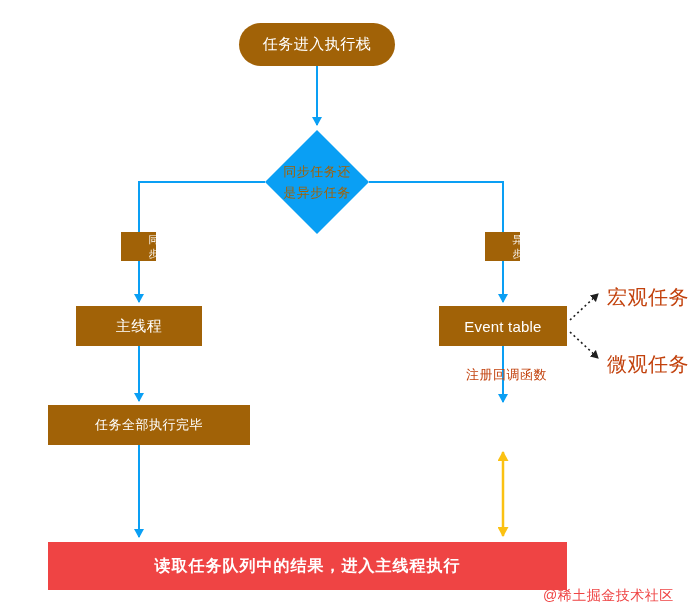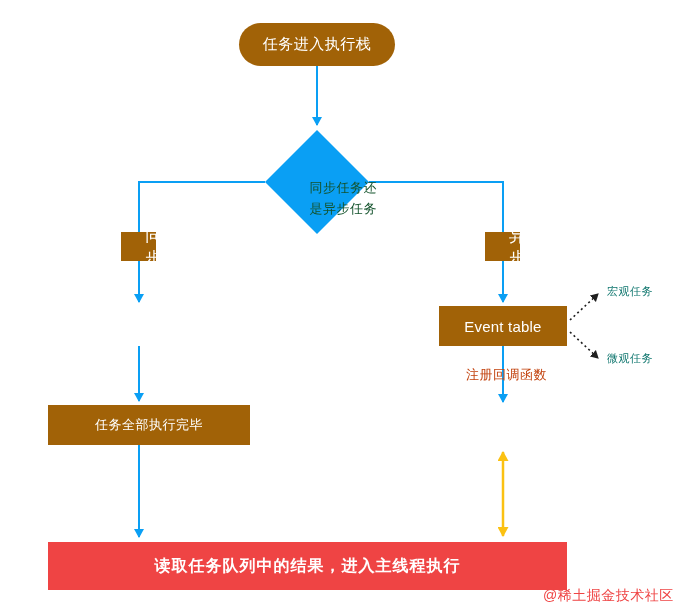--- a/index.html
+++ b/index.html
@@ -14,31 +14,31 @@
   .node{
     position:absolute;z-index:2;
     background:#a16207;color:#ffffff;
     display:flex;align-items:center;justify-content:center;
     text-align:center;font-weight:500;letter-spacing:.5px;
     box-sizing:border-box;
   }
   .pill{left:239px;top:23px;width:156px;height:43px;border-radius:22px;font-size:15px;}
   .decision-label{
     position:absolute;z-index:2;left:257px;top:161px;width:120px;height:44px;
-    color:#14532d;font-size:13px;line-height:21px;text-align:right;letter-spacing:.5px;margin-top:16px;
+    color:#a16207;font-size:13px;line-height:21px;text-align:center;letter-spacing:.5px;
   }
-  .tag{font-size:17px;letter-spacing:1px;padding-left:31px;}
+  .tag{font-size:10px;letter-spacing:1px;padding-left:31px;}
   .tag-sync{left:121px;top:232px;width:35px;height:29px;}
   .tag-async{left:485px;top:232px;width:35px;height:29px;}
   .box-main{left:76px;top:306px;width:126px;height:40px;font-size:15px;}
   .box-done{left:48px;top:405px;width:202px;height:40px;font-size:13px;}
   .box-table{left:439px;top:306px;width:128px;height:40px;font-size:15px;letter-spacing:.2px;}
   .box-queue{left:439px;top:406px;width:128px;height:39px;font-size:15px;letter-spacing:.2px;}
   .side-label{
-    position:absolute;z-index:2;color:#0f766e;font-size:11px;
+    position:absolute;z-index:2;color:#c2410c;font-size:20px;
     letter-spacing:.5px;white-space:nowrap;
   }
   .macro{left:607px;top:284px;}
   .micro{left:607px;top:351px;}
   .callback-label{
     position:absolute;z-index:2;left:466px;top:366px;width:78px;
     color:#c2410c;font-size:13px;text-align:center;white-space:nowrap;letter-spacing:.5px;
   }
   .result-bar{
     left:48px;top:542px;width:519px;height:48px;
@@ -95,20 +95,21 @@
 
   <div class="decision-label">
     <div>同步任务还</div>
     <div>是异步任务</div>
   </div>
 
   <div class="node tag tag-sync">同步</div>
 
   <div class="node tag tag-async">异步</div>
 
+  <div class="node box-main">主线程</div>
 
   <div class="node box-done">任务全部执行完毕</div>
 
   <div class="node box-table">Event table</div>
 
 
   <div class="side-label macro">宏观任务</div>
 
   <div class="side-label micro">微观任务</div>
 

